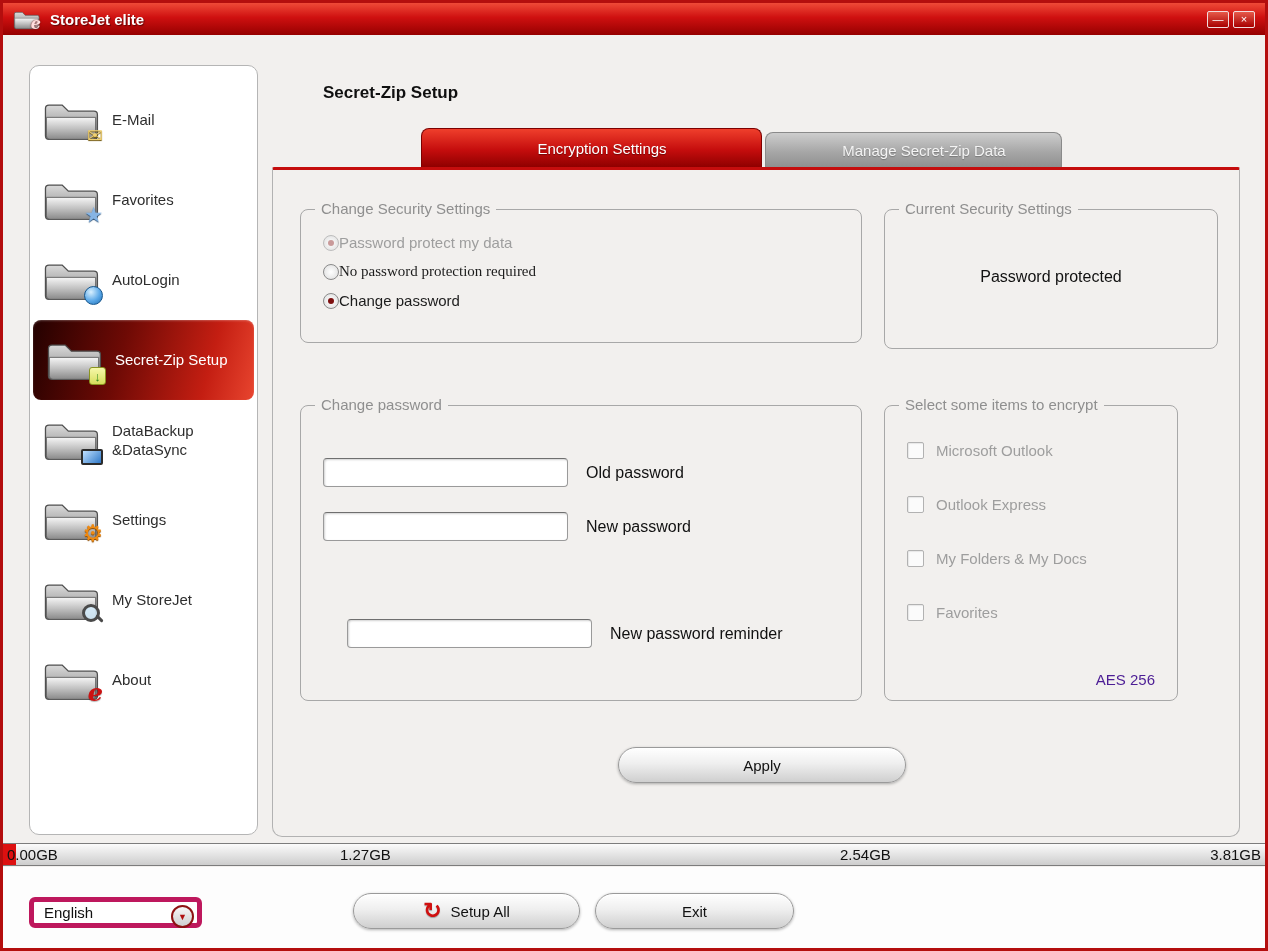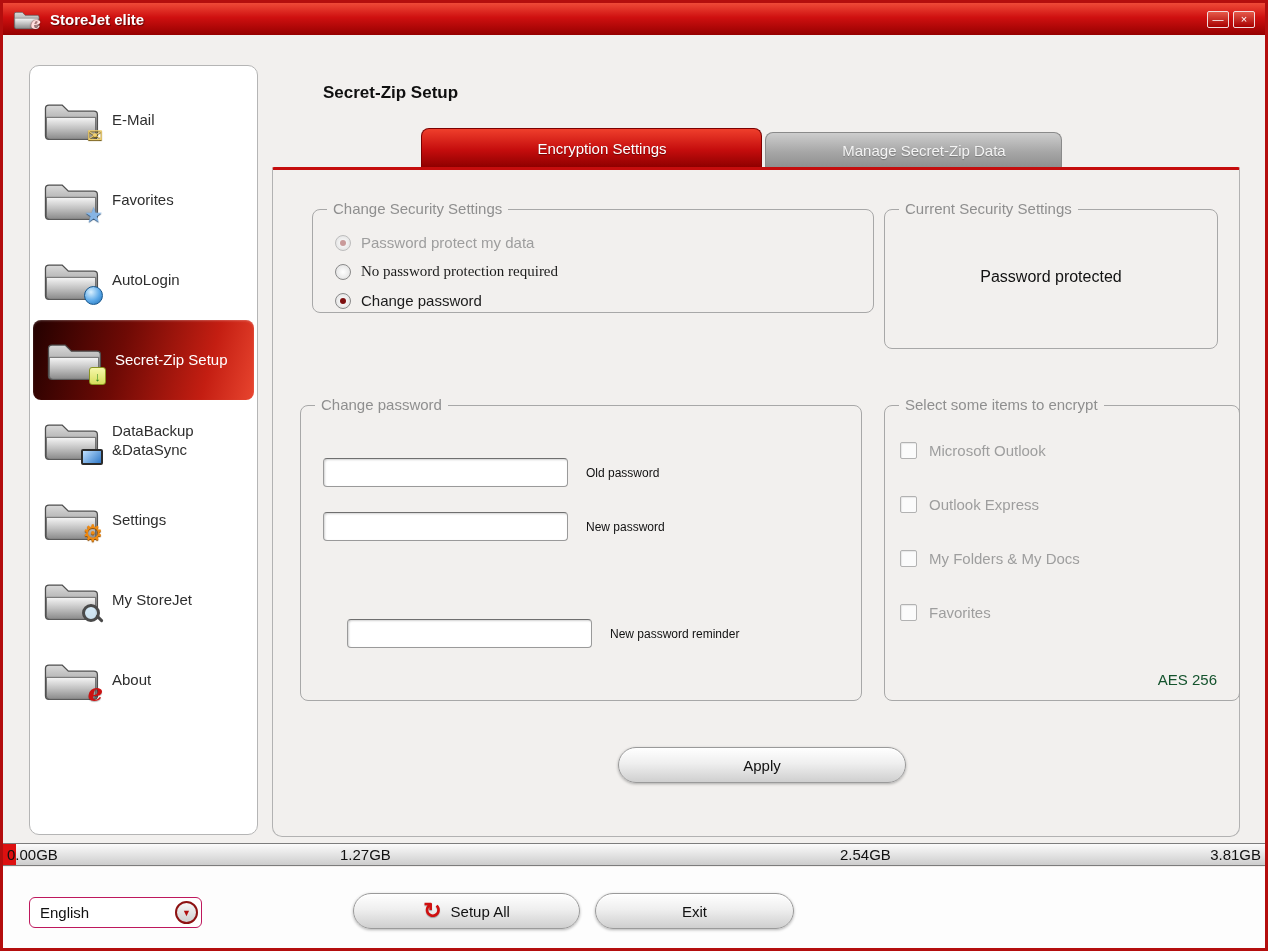--- a/index.html
+++ b/index.html
@@ -98,26 +98,26 @@
     position:absolute; left:269px; top:164px; width:968px; height:670px;
     border:1px solid #b2b2b2; border-top:3px solid #c50d0d;
     border-radius:2px 2px 10px 10px;
   }
 
   .group { position:absolute; border:1px solid #a8a8a8; border-radius:8px; }
   .group-title {
     position:absolute; top:-10px; left:14px; background:#f2f0ee;
     padding:0 6px; color:#8f8f8f; font-size:15px; white-space:nowrap;
   }
-  .g1 { left:309px; top:206px; width:562px; height:104px; }
+  .g1 { left:297px; top:206px; width:562px; height:134px; }
   .g2 { left:881px; top:206px; width:334px; height:140px; }
   .g3 { left:297px; top:402px; width:562px; height:296px; }
-  .g4 { left:881px; top:402px; width:356px; height:296px; }
-
-  .radio-row { position:absolute; left:22px; display:flex; align-items:center; gap:10px; cursor:pointer; }
+  .g4 { left:881px; top:402px; width:294px; height:296px; }
+
+  .radio-row { position:absolute; left:22px; display:flex; align-items:center; cursor:pointer; }
   .radio {
     width:16px; height:16px; border-radius:50%; border:1px solid #8a8a8a;
     background:radial-gradient(#ffffff,#dcdcdc); position:relative; flex:0 0 16px;
   }
   .radio.checked::after { content:""; position:absolute; inset:4px; border-radius:50%; background:#7d0f0f; }
   .radio.dim { border-color:#bdbdbd; }
   .radio.dim::after { content:""; position:absolute; inset:4px; border-radius:50%; background:#c99a9a; }
   .radio-label { font-size:15px; color:#1c1c1c; }
   .radio-row.disabled .radio-label { color:#9e9e9e; }
 
@@ -125,29 +125,29 @@
     position:absolute; left:0; right:0; top:58px; text-align:center;
     font-size:16px; color:#111;
   }
 
   .field-row { position:absolute; left:22px; display:flex; align-items:center; }
   .pw-input {
     width:245px; height:29px; border:1px solid #9a9a9a; border-top-color:#6f6f6f;
     border-radius:4px; background:#fff; box-shadow:inset 1px 1px 2px rgba(0,0,0,.18);
     font-size:14px; padding:0 6px; font-family:"Liberation Sans", sans-serif;
   }
-  .field-label { font-size:12px; color:#111; margin-left:18px; white-space:nowrap; }
-
-  .check-row { position:absolute; left:15px; display:flex; align-items:center; gap:12px; }
+  .field-label { font-size:16px; color:#111; margin-left:18px; white-space:nowrap; }
+
+  .check-row { position:absolute; left:22px; display:flex; align-items:center; gap:12px; }
   .checkbox {
     width:17px; height:17px; border:1px solid #b2b2b2; background:#fbfbfb;
     border-radius:2px; box-shadow:inset 1px 1px 1px rgba(0,0,0,.08); flex:0 0 17px;
   }
   .check-label { font-size:15px; color:#9e9e9e; }
-  .aes-label { position:absolute; right:22px; bottom:12px; font-size:15px; color:#14532d; }
+  .aes-label { position:absolute; right:22px; bottom:12px; font-size:15px; color:#4c1d95; }
 
   .btn-pill {
     background:linear-gradient(#ffffff,#efefef 45%,#cfcfcf);
     border:1px solid #9a9a9a; border-radius:18px;
     box-shadow:0 1px 3px rgba(0,0,0,.3), inset 0 1px 0 #fff;
     display:flex; align-items:center; justify-content:center;
     font-size:15px; color:#111; cursor:pointer;
   }
   .apply-btn { position:absolute; left:615px; top:744px; width:288px; height:36px; }
 
@@ -159,21 +159,21 @@
     font-size:15px; color:#111;
   }
   .cap-used { position:absolute; left:0; top:0; width:13px; height:100%; background:#dd1010; }
   .cap-label { position:absolute; top:2px; line-height:18px; }
   .cap-0 { left:4px; } .cap-1 { left:337px; } .cap-2 { left:837px; } .cap-3 { right:4px; }
 
   
   .footer-strip { position:absolute; left:0; right:0; top:864px; bottom:0; background:#fdfdfd; }
   .lang-select {
     position:absolute; left:26px; top:30px; width:173px; height:31px;
-    background:#fff; border:1px solid #be185d; border-radius:6px;
+    background:#fff; border:5px solid #be185d; border-radius:6px;
     display:flex; align-items:center; padding-left:10px; font-size:15px; color:#111; cursor:pointer;
   }
   .lang-arrow {
     position:absolute; right:3px; top:3px; width:23px; height:23px; border-radius:50%;
     background:linear-gradient(#f7f7f7,#cfcfcf); border:2px solid #8d1212;
     color:#b01010; font-size:9px; display:flex; align-items:center; justify-content:center;
   }
   .sync-btn { position:absolute; left:350px; top:26px; width:227px; height:36px; gap:9px; }
   .sync-icon { font-size:22px; font-weight:bold; color:#d01010; text-shadow:0 1px 1px rgba(0,0,0,.3); line-height:1; }
   .exit-btn { position:absolute; left:592px; top:26px; width:199px; height:36px; }

